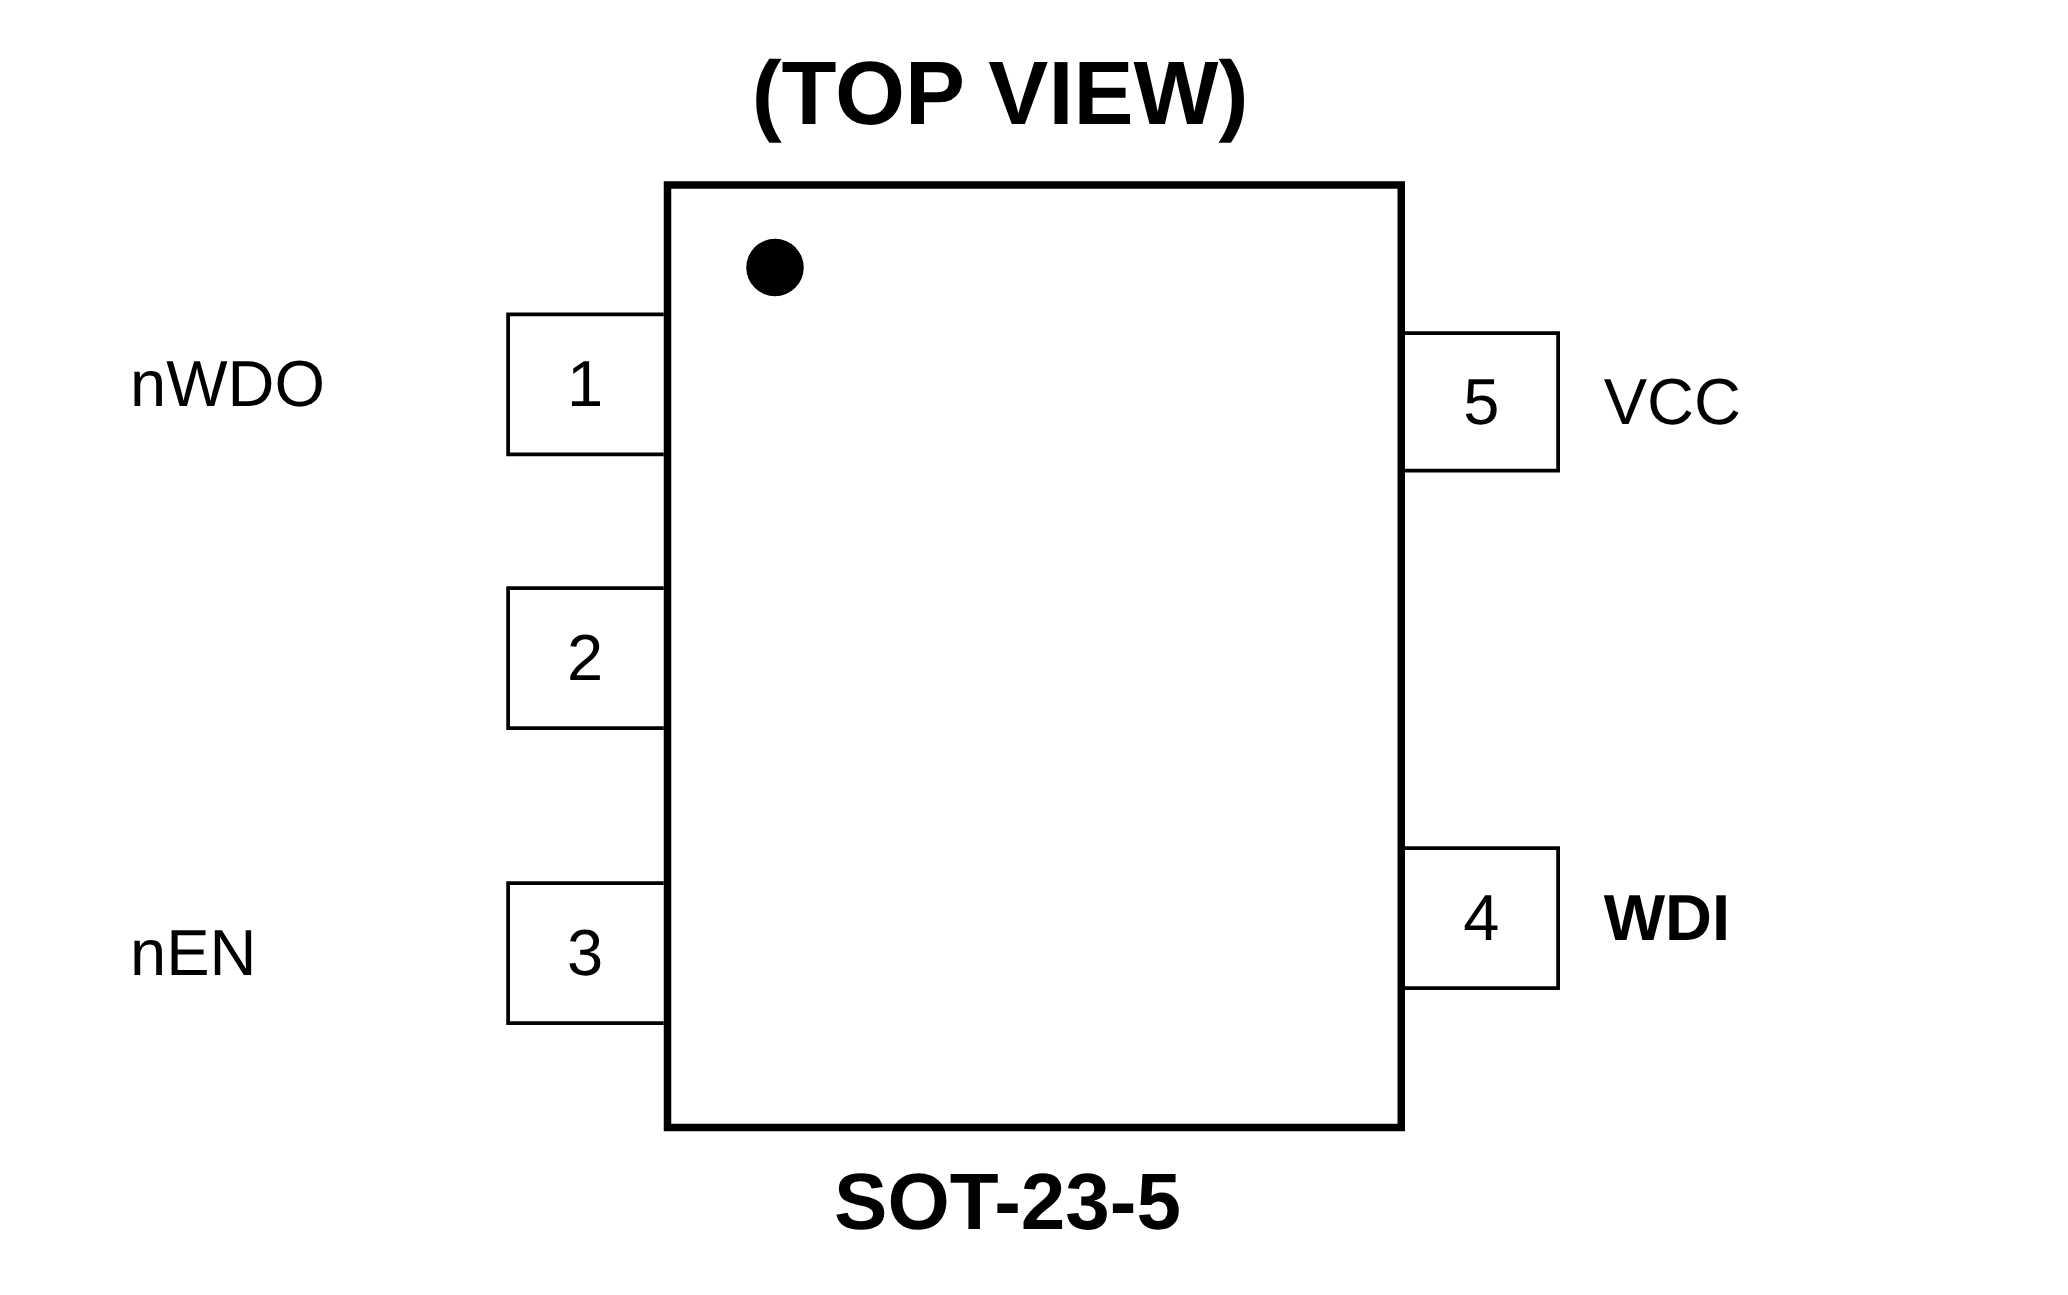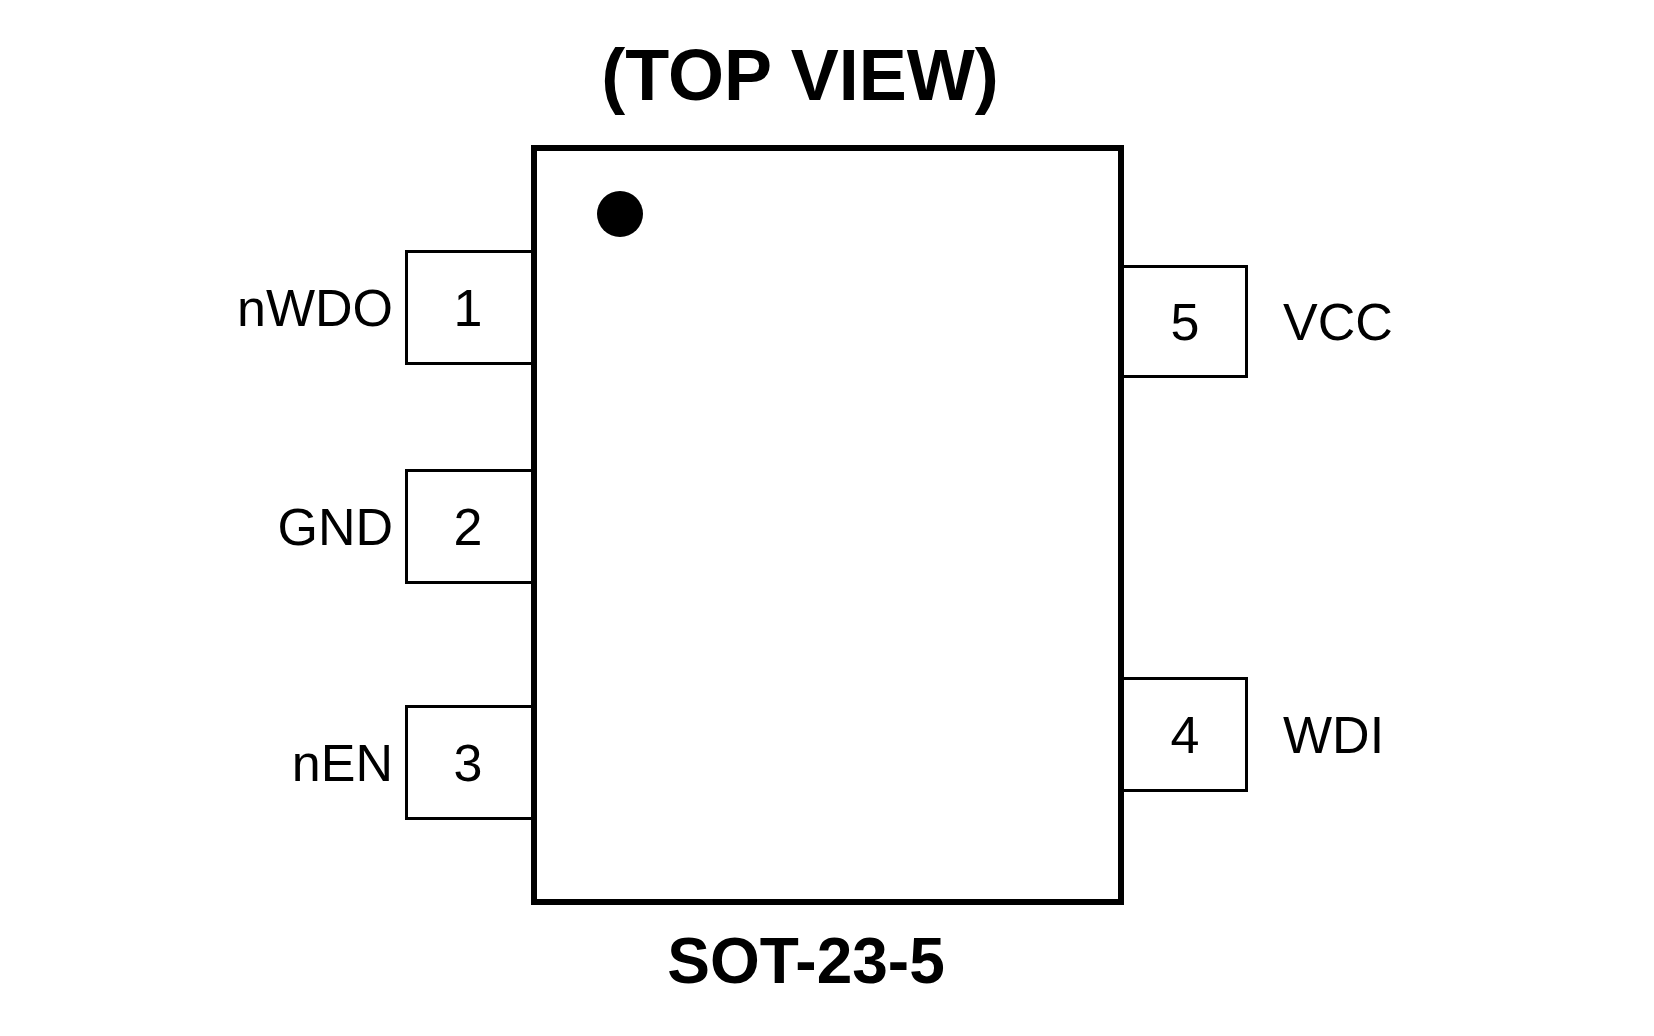--- a/index.html
+++ b/index.html
@@ -84,34 +84,33 @@
   .pin-box.right { padding-left: 6px; }
 
   .pin-label {
     display: flex;
     align-items: center;
     font-size: 52px;
     z-index: 1;
     white-space: nowrap;
   }
   .pin-label.left {
-    left: 136px;
+    left: 104px;
     width: 257px;
-    justify-content: flex-end;
   }
   .pin-label.right {
     left: 1283px;
     width: 300px;
     justify-content: flex-start;
   }
   .pos-label-1 { top: 250px; height: 115px; }
   .pos-label-2 { top: 469px; height: 115px; }
   .pos-label-3 { top: 705px; height: 115px; }
   .pos-label-5 { top: 265px; height: 113px; }
-  .pos-label-4 { top: 677px; height: 115px; }
+  .pos-label-4 { top: 677px; height: 115px; font-weight: bold; }
 </style>
 </head>
 <body>
 
 <div class="canvas">
 
   <div class="abs fig-title">(TOP VIEW)</div>
 
   <div class="abs pin-box left pos-pin-1">
     <span>1</span>
@@ -126,23 +125,20 @@
   <div class="abs pin-box right pos-pin-5">
     <span>5</span>
   </div>
   <div class="abs pin-box right pos-pin-4">
     <span>4</span>
   </div>
 
   <div class="abs pin-label left pos-label-1">
     <span>nWDO</span>
   </div>
-  <div class="abs pin-label left pos-label-2">
-    <span>GND</span>
-  </div>
   <div class="abs pin-label right pos-label-5">
     <span>VCC</span>
   </div>
 
   <div class="abs pin-label left pos-label-3">
     <span>nEN</span>
   </div>
   <div class="abs pin-label right pos-label-4">
     <span>WDI</span>
   </div>

